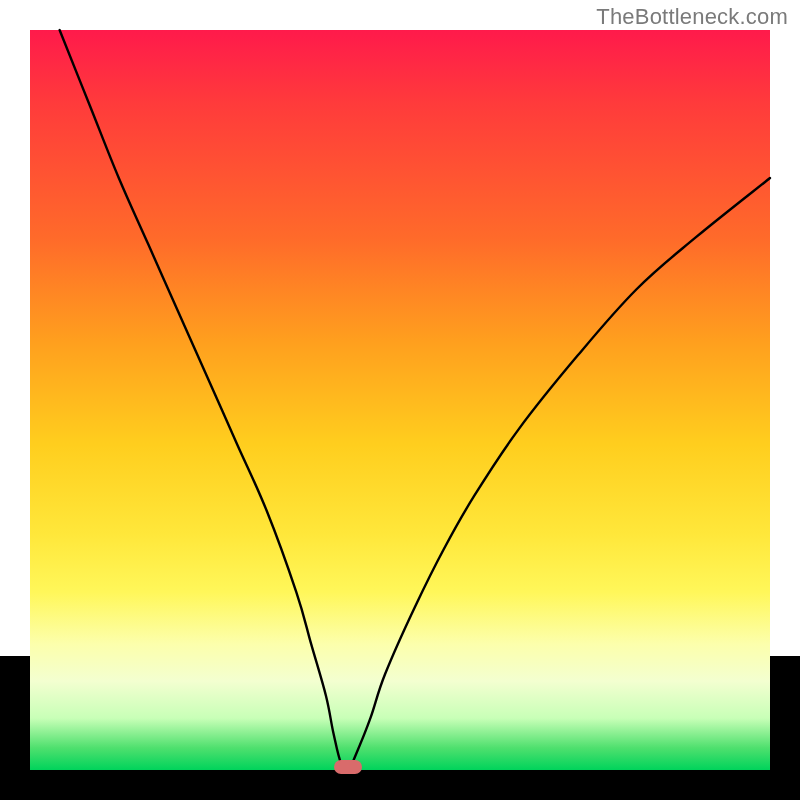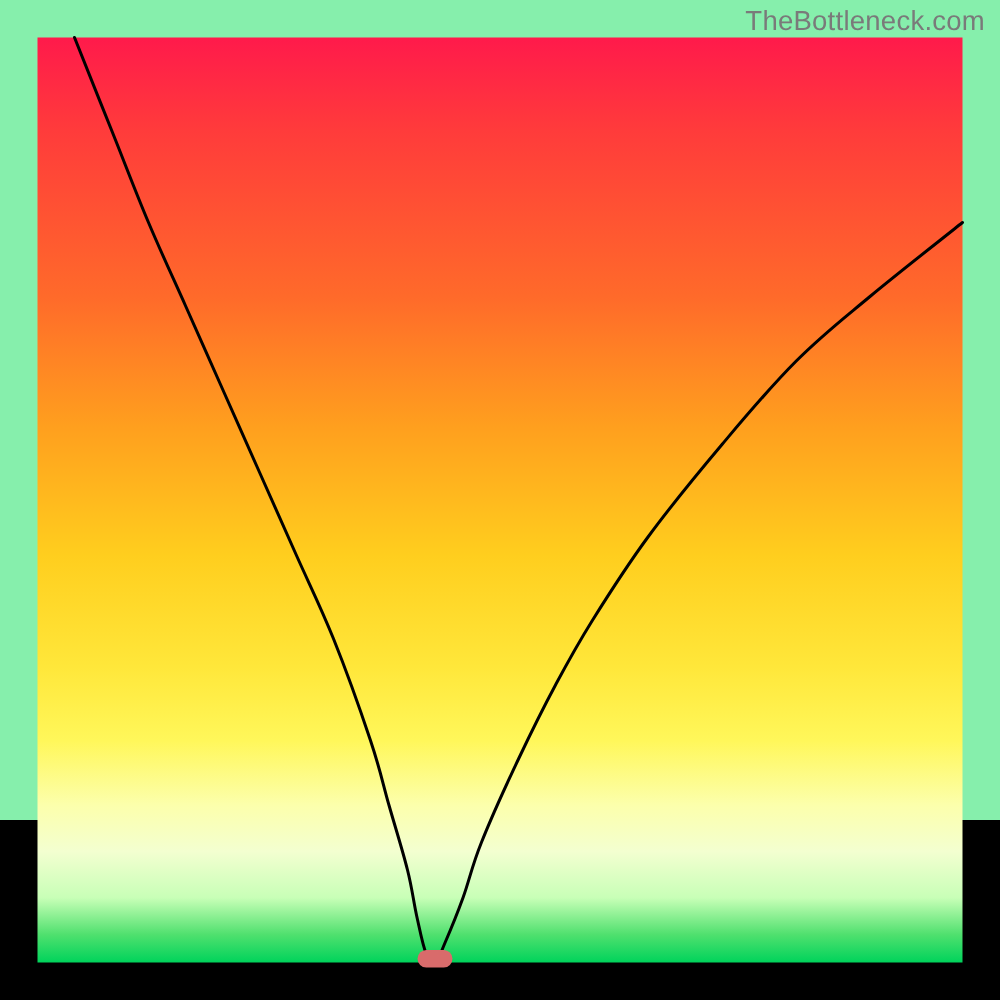--- a/index.html
+++ b/index.html
@@ -8,21 +8,21 @@
     width: 800px;
     height: 800px;
     overflow: hidden;
     background: #000;
     font-family: Arial, Helvetica, sans-serif;
   }
   .frame {
     position: relative;
     width: 800px;
     height: 656px;
-    background: #86efac;
+    background: #ffffff;
   }
   .plot-area {
     position: absolute;
     left: 30px;
     top: 30px;
     width: 740px;
     height: 740px;
     
     background: linear-gradient(
       to bottom,

